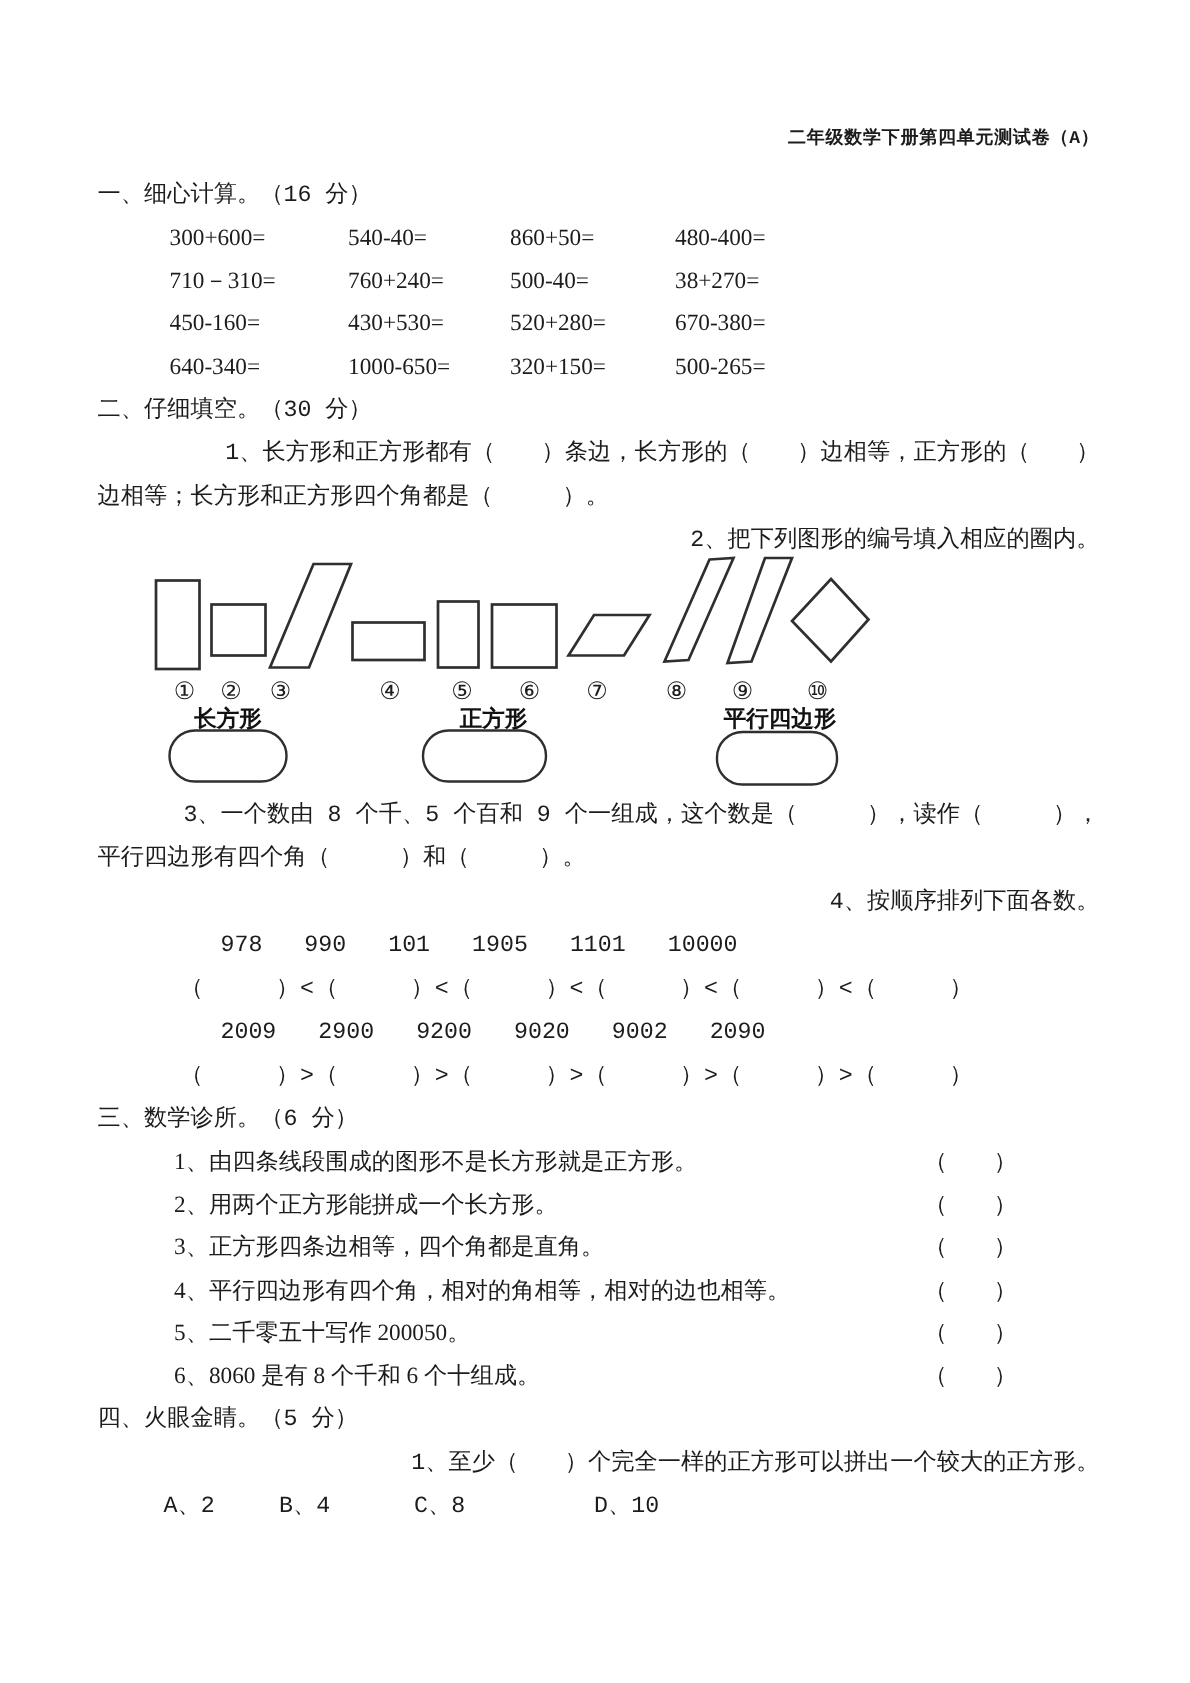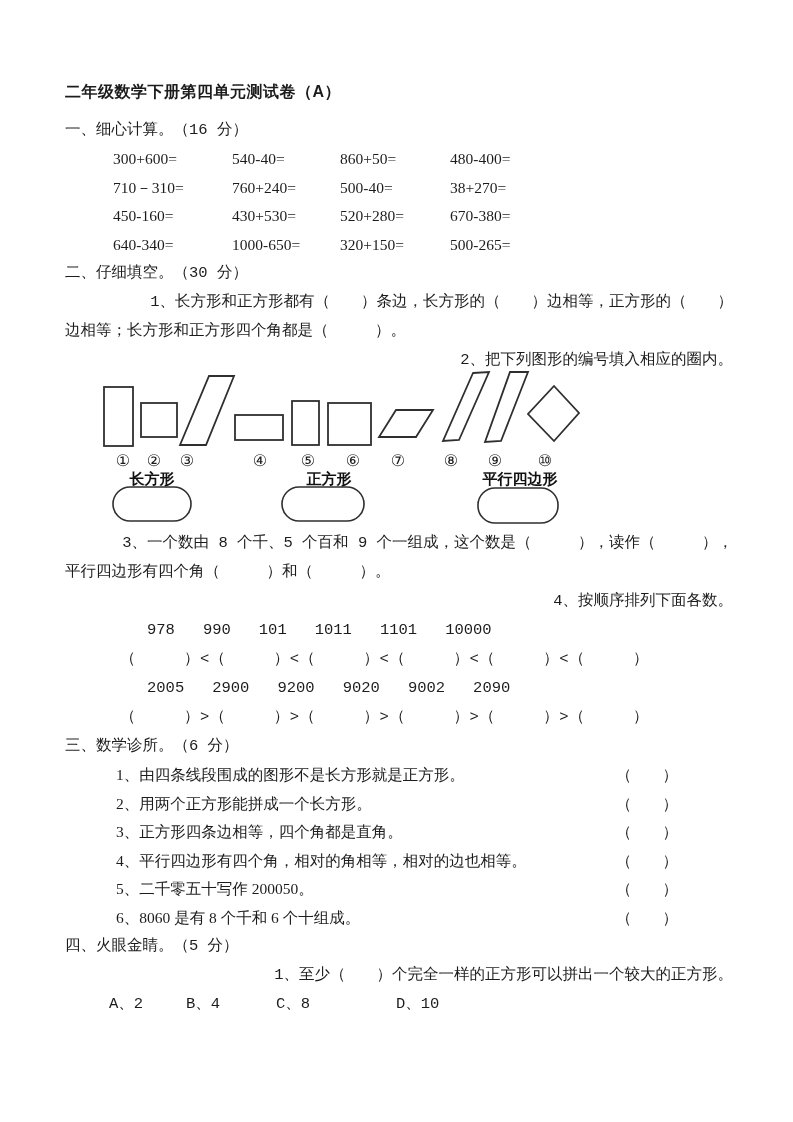--- a/index.html
+++ b/index.html
@@ -10,24 +10,24 @@
     box-sizing: border-box;
     padding: 80px 60px 0 65px;
     background: #ffffff;
     font-family: "Liberation Serif", "DejaVu Serif", serif;
     font-size: 15.5px;
     color: #1c1c1c;
     overflow: hidden;
   }
   .title {
     margin: 0 0 12px 0;
-    text-align: left;
-    font-size: 16px;
+    text-align: right;
+    font-size: 12px;
     font-weight: bold;
-    font-family: Liberation Sans, sans-serif;
+    font-family: Liberation Mono, monospace;
     line-height: 24px;
     letter-spacing: 0.5px;
   }
   p, .line { margin: 0; line-height: 29px; font-family: Liberation Mono, monospace; }
   .sec-heading { line-height: 29px; }
   .calc-grid {
     display: grid;
     grid-template-columns: 119px 108px 110px auto;
     margin-left: 48px;
     line-height: 28.5px;
@@ -119,28 +119,28 @@
   </svg>
 
   <p class="indent1">3、一个数由 8 个千、5 个百和 9 个一组成，这个数是（　　　），读作（　　　），</p>
   <p>平行四边形有四个角（　　　）和（　　　）。</p>
   <p class="indent1">4、按顺序排列下面各数。</p>
 
   <div class="line num-row">
     <span>978</span>
     <span>990</span>
     <span>101</span>
-    <span>1011</span>
+    <span>1905</span>
     <span>1101</span>
     <span>10000</span>
   </div>
   <p class="cmp-row">（　　　）&lt;（　　　）&lt;（　　　）&lt;（　　　）&lt;（　　　）&lt;（　　　）</p>
 
   <div class="line num-row">
-    <span>2005</span>
+    <span>2009</span>
     <span>2900</span>
     <span>9200</span>
     <span>9020</span>
     <span>9002</span>
     <span>2090</span>
   </div>
   <p class="cmp-row">（　　　）&gt;（　　　）&gt;（　　　）&gt;（　　　）&gt;（　　　）&gt;（　　　）</p>
 
   <div class="line sec-heading">三、数学诊所。（6 分）</div>
   <div class="tf-row">

